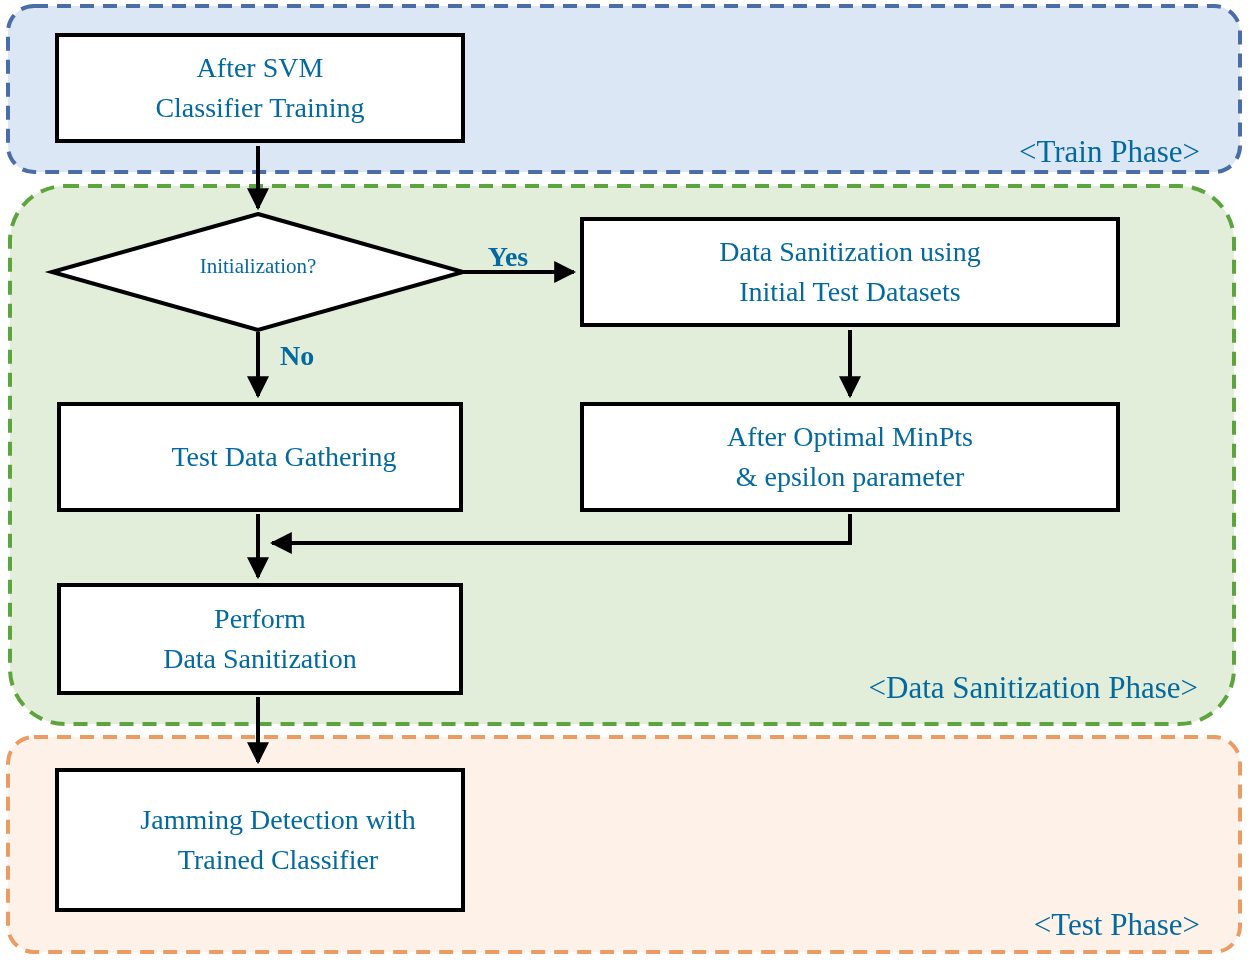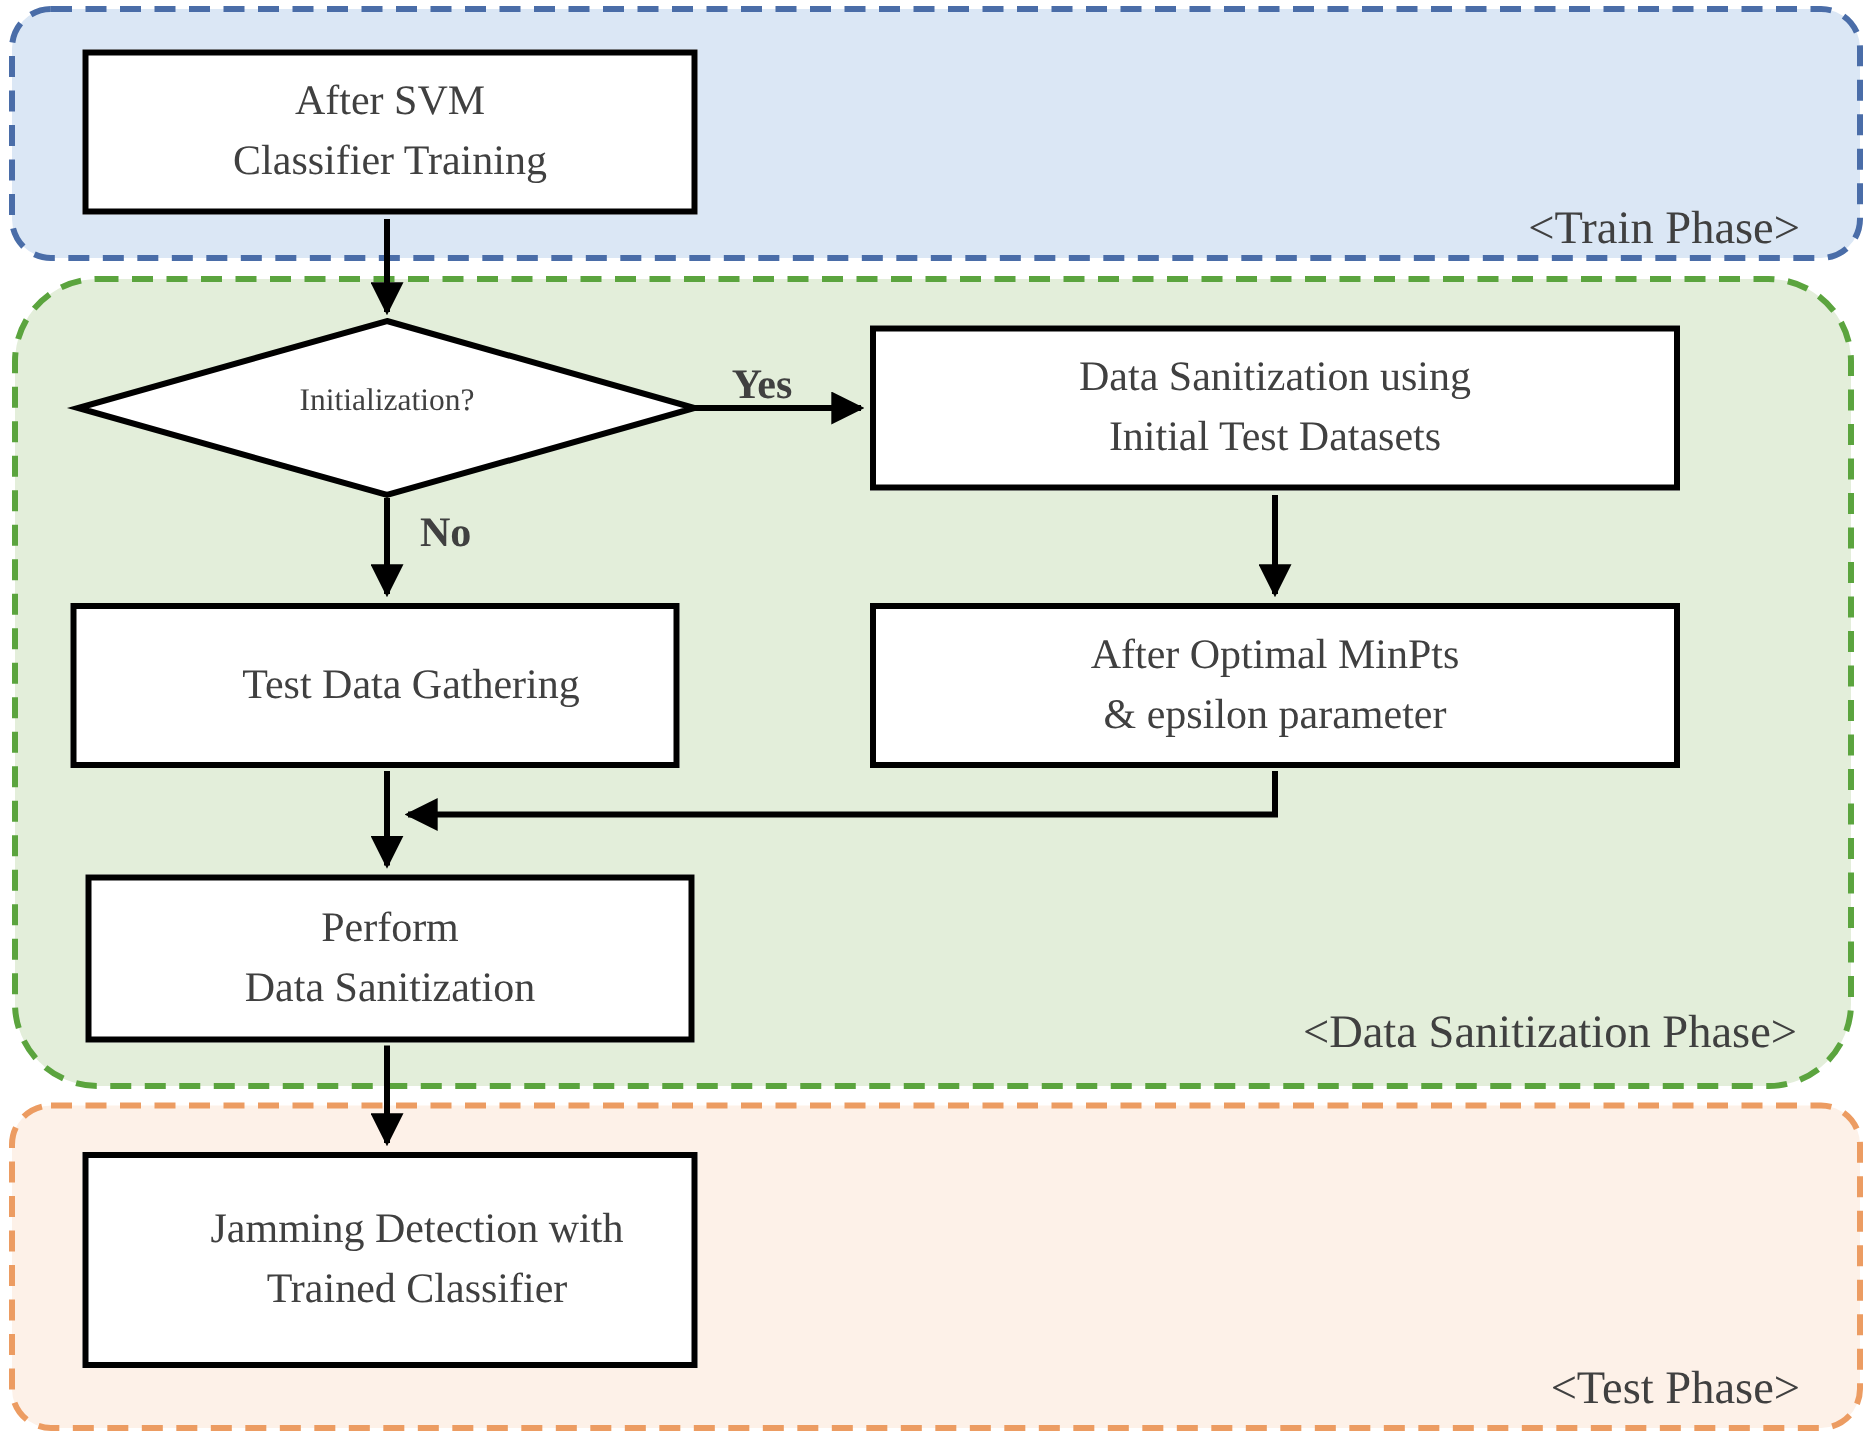--- a/index.html
+++ b/index.html
@@ -6,21 +6,21 @@
     margin: 0;
     padding: 0;
     background: #ffffff;
   }
   #canvas {
     position: relative;
     width: 1250px;
     height: 960px;
     background: #ffffff;
     font-family: "Liberation Serif", "DejaVu Serif", serif;
-    color: #404040;
+    color: #0369a1;
     overflow: hidden;
   }
   #wires {
     position: absolute;
     left: 0; top: 0;
     width: 1250px;
     height: 960px;
   }
   .node {
     position: absolute;
@@ -89,21 +89,21 @@
 
   <div class="diamond-label" style="left:128px; top:254px; width:260px;">
     <span>Initialization?</span>
   </div>
 
   <div class="node" style="left:580px; top:217px; width:540px; height:110px;">
     <div>Data Sanitization using</div>
     <div>Initial Test Datasets</div>
   </div>
 
-  <div class="node" style="left:47px; top:402px; width:406px; height:110px;padding-left:48px;">
+  <div class="node" style="left:57px; top:402px; width:406px; height:110px;padding-left:48px;">
     <div>Test Data Gathering</div>
   </div>
 
   <div class="node" style="left:580px; top:402px; width:540px; height:110px;">
     <div>After Optimal MinPts</div>
     <div>&amp; epsilon parameter</div>
   </div>
 
   <div class="node" style="left:57px; top:583px; width:406px; height:112px;">
     <div>Perform</div>

